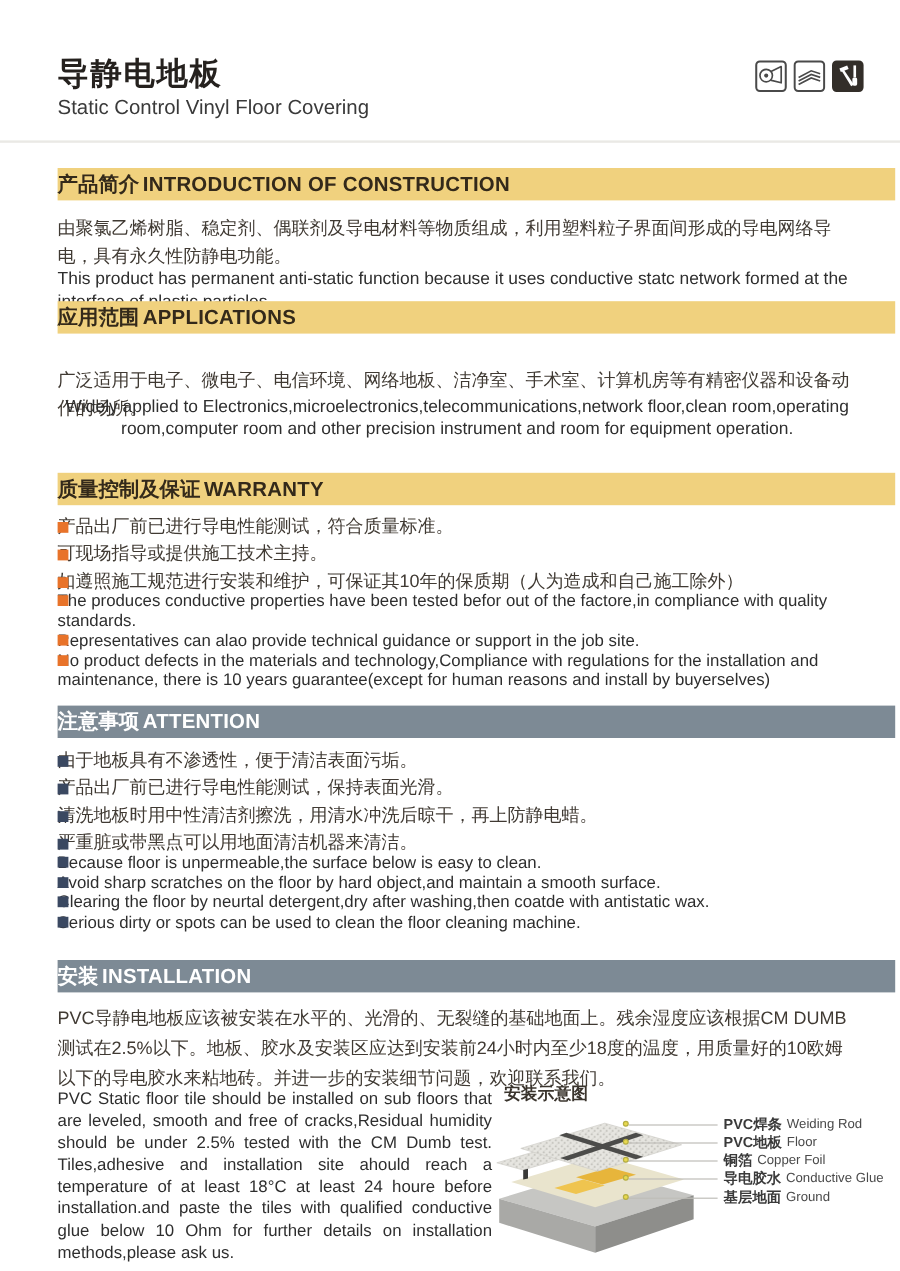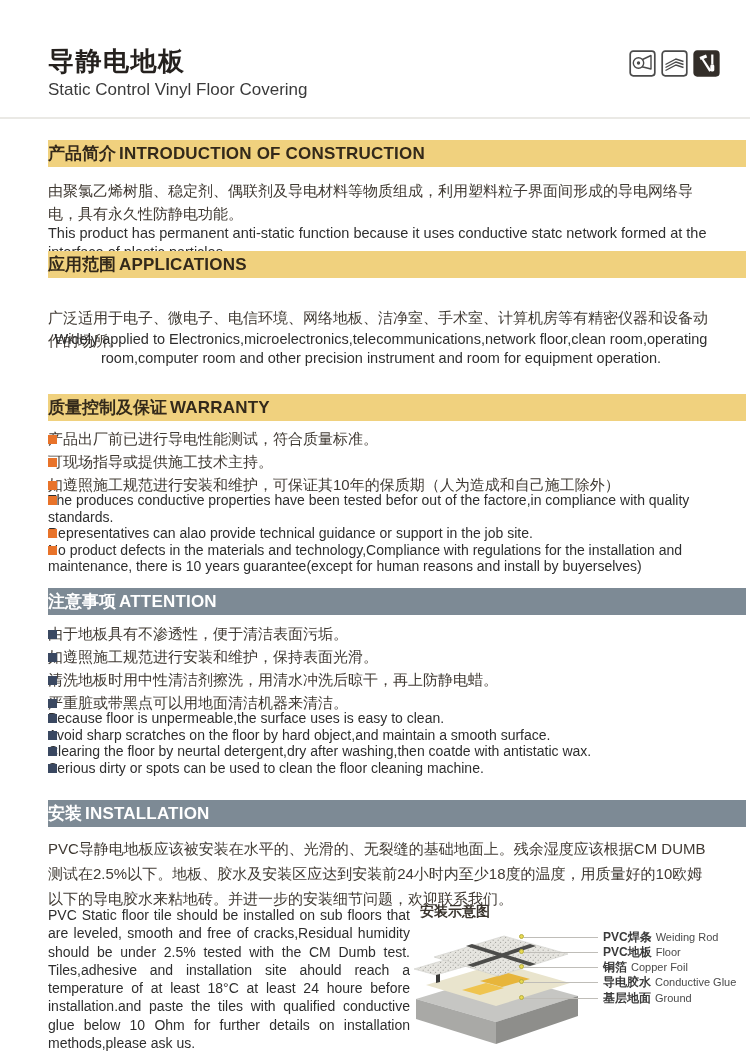--- a/index.html
+++ b/index.html
@@ -111,26 +111,26 @@
     <li>Representatives can alao provide technical guidance or support in the job site.</li>
     <li>No product defects in the materials and technology,Compliance with regulations for the installation and maintenance, there is 10 years guarantee(except for human reasons and install by buyerselves)</li>
   </ul>
 
   <div class="bar gray" style="top:588px;">
     <span class="cn">注意事项</span>
     <span class="en">ATTENTION</span>
   </div>
   <ul class="blist cnb navy" style="top:626px;">
     <li>由于地板具有不渗透性，便于清洁表面污垢。</li>
-    <li>如遵照施工规范进行安装和维护，保持表面光滑。</li>
+    <li>产品出厂前已进行导电性能测试，保持表面光滑。</li>
     <li>清洗地板时用中性清洁剂擦洗，用清水冲洗后晾干，再上防静电蜡。</li>
     <li>严重脏或带黑点可以用地面清洁机器来清洁。</li>
   </ul>
   <ul class="blist enb navy" style="top:710px;">
-    <li>Because floor is unpermeable,the surface uses is easy to clean.</li>
+    <li>Because floor is unpermeable,the surface below is easy to clean.</li>
     <li>Avoid sharp scratches on the floor by hard object,and maintain a smooth surface.</li>
     <li>Clearing the floor by neurtal detergent,dry after washing,then coatde with antistatic wax.</li>
     <li>Serious dirty or spots can be used to clean the floor cleaning machine.</li>
   </ul>
 
   <div class="bar gray" style="top:800px;">
     <span class="cn">安装</span>
     <span class="en">INSTALLATION</span>
   </div>
   <div class="para cn-body" style="top:836px; line-height:25px;">PVC导静电地板应该被安装在水平的、光滑的、无裂缝的基础地面上。残余湿度应该根据CM  DUMB测试在2.5%以下。地板、胶水及安装区应达到安装前24小时内至少18度的温度，用质量好的10欧姆以下的导电胶水来粘地砖。并进一步的安装细节问题，欢迎联系我们。</div>

